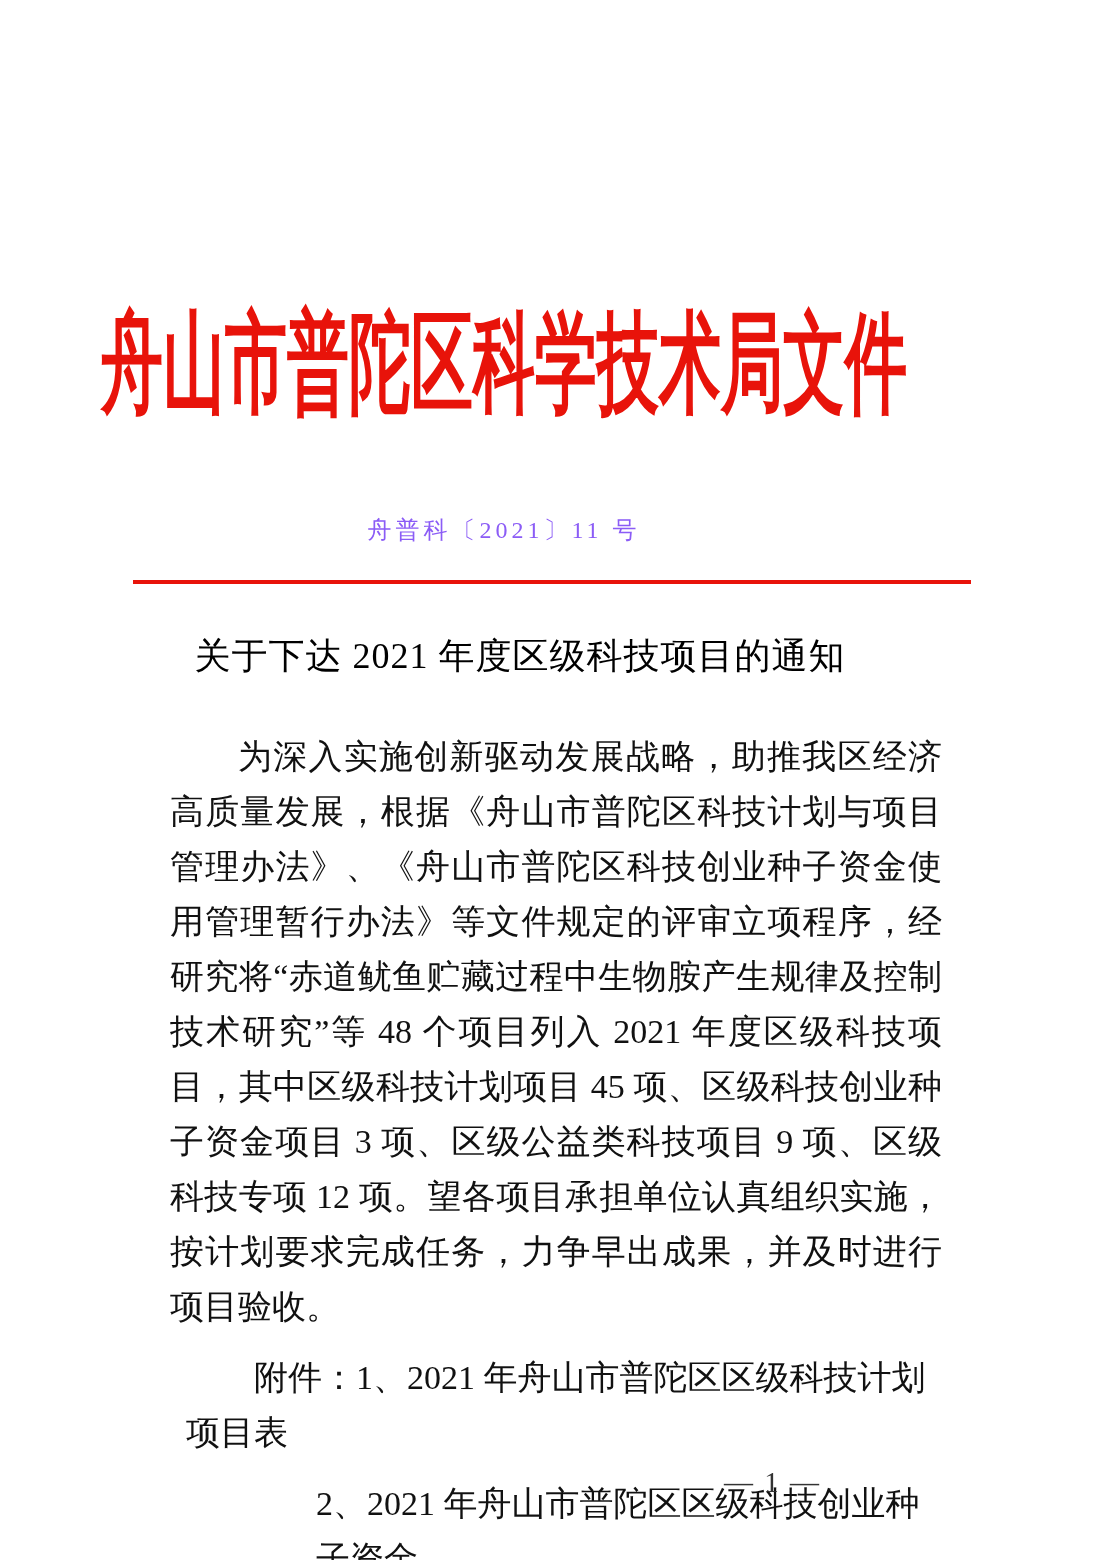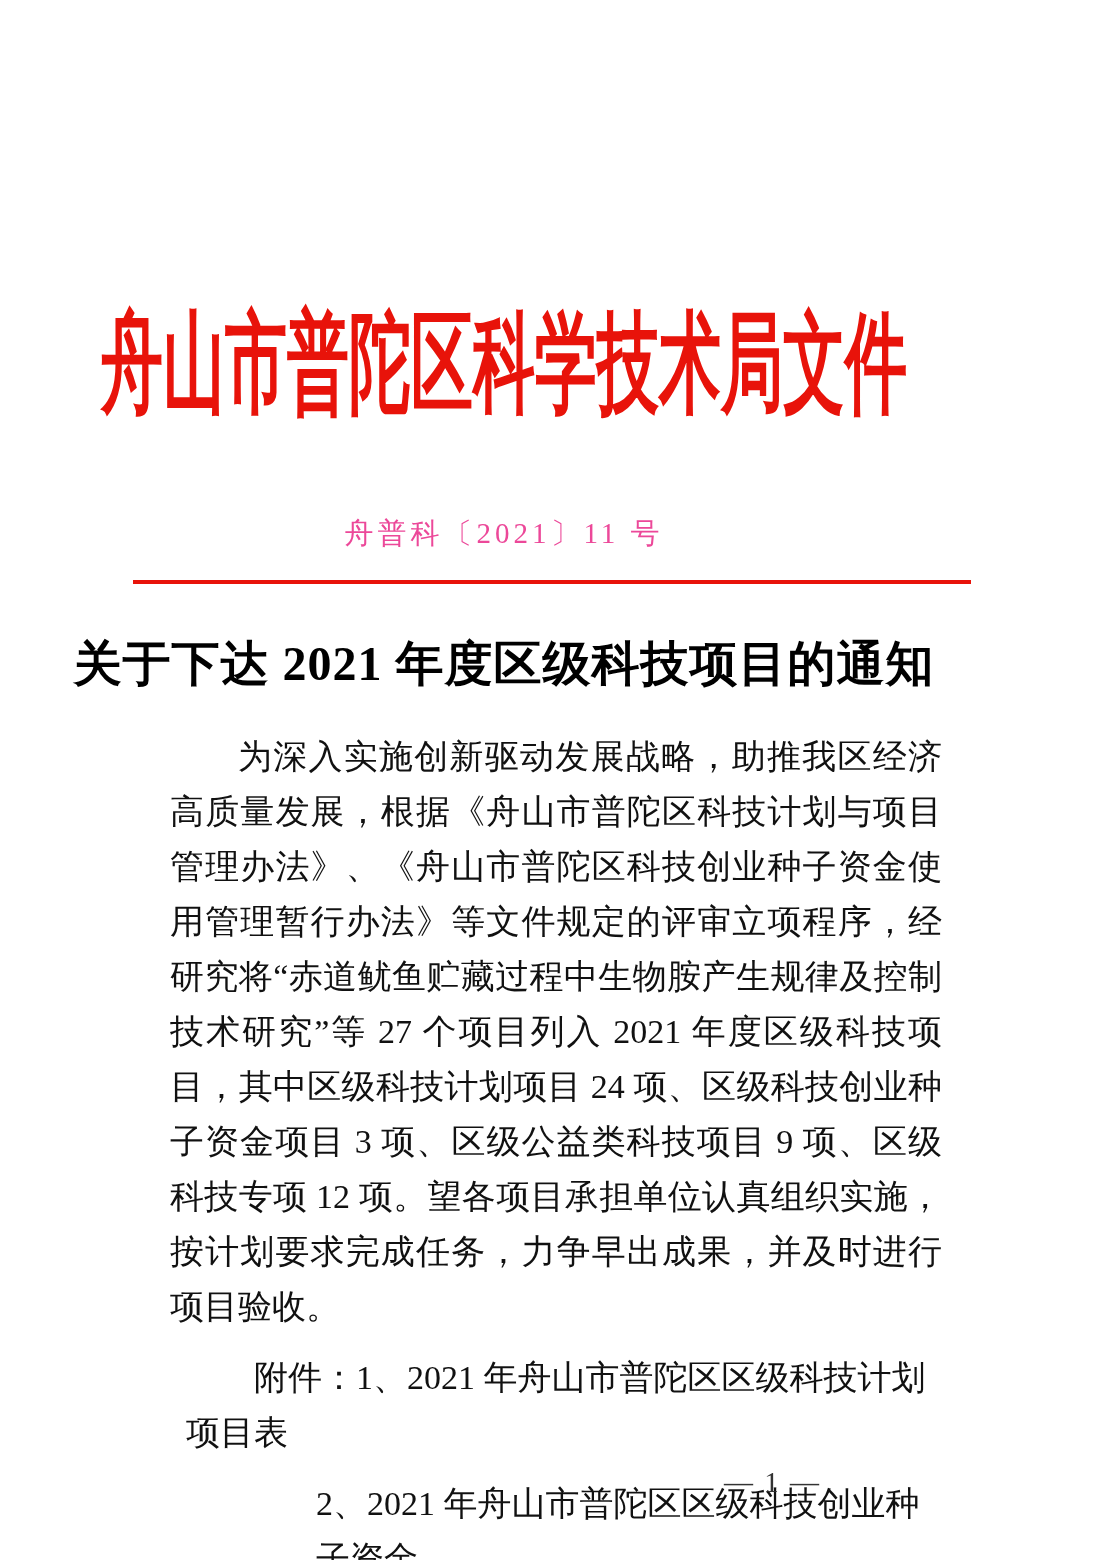--- a/index.html
+++ b/index.html
@@ -35,41 +35,41 @@
     transform-origin: center;
     letter-spacing: 0px;
   }
   
   .doc-number {
     position: absolute;
     top: 514px;
     left: 0;
     width: 100%;
     text-align: center;
-    font-size: 29px;
+    font-size: 24px;
     letter-spacing: 4px;
-    color: #ec4899;
+    color: #8b5cf6;
   }
   
   .red-line {
     position: absolute;
     top: 580px;
     left: 133px;
     width: 838px;
     height: 4px;
   }
   
   .doc-title {
     position: absolute;
     top: 632px;
-    left: 0;
+    left: 16px;
     width: 100%;
     text-align: center;
-    font-size: 48px;
-    font-weight: bold;
+    font-size: 36px;
+    font-weight: normal;
     color: #000000;
     letter-spacing: 1px;
   }
   
   .body-block {
     position: absolute;
     top: 720px;
     left: 170px;
     width: 772px;
     font-size: 34px;
@@ -111,20 +111,20 @@
     <div class="header-title" style="color: rgb(232, 19, 10);">舟山市普陀区科学技术局文件</div>
   </div>
 
   <div class="doc-number">舟普科〔2021〕11 号</div>
 
   <div class="red-line" style="background: rgb(232, 19, 10);"></div>
 
   <div class="doc-title">关于下达 2021 年度区级科技项目的通知</div>
 
   <div class="body-block">
-    <p class="main-para">为深入实施创新驱动发展战略，助推我区经济高质量发展，根据《舟山市普陀区科技计划与项目管理办法》、《舟山市普陀区科技创业种子资金使用管理暂行办法》等文件规定的评审立项程序，经研究将“赤道鱿鱼贮藏过程中生物胺产生规律及控制技术研究”等 27 个项目列入 2021 年度区级科技项目，其中区级科技计划项目 24 项、区级科技创业种子资金项目 3 项、区级公益类科技项目 9 项、区级科技专项 12 项。望各项目承担单位认真组织实施，按计划要求完成任务，力争早出成果，并及时进行项目验收。</p>
+    <p class="main-para">为深入实施创新驱动发展战略，助推我区经济高质量发展，根据《舟山市普陀区科技计划与项目管理办法》、《舟山市普陀区科技创业种子资金使用管理暂行办法》等文件规定的评审立项程序，经研究将“赤道鱿鱼贮藏过程中生物胺产生规律及控制技术研究”等 48 个项目列入 2021 年度区级科技项目，其中区级科技计划项目 45 项、区级科技创业种子资金项目 3 项、区级公益类科技项目 9 项、区级科技专项 12 项。望各项目承担单位认真组织实施，按计划要求完成任务，力争早出成果，并及时进行项目验收。</p>
     <p class="attachment-line1">附件：1、2021 年舟山市普陀区区级科技计划项目表</p>
     <p class="attachment-line2">2、2021 年舟山市普陀区区级科技创业种子资金</p>
   </div>
 
   <div class="page-number">— 1 —</div>
 
 </div>
 
 </body></html>

